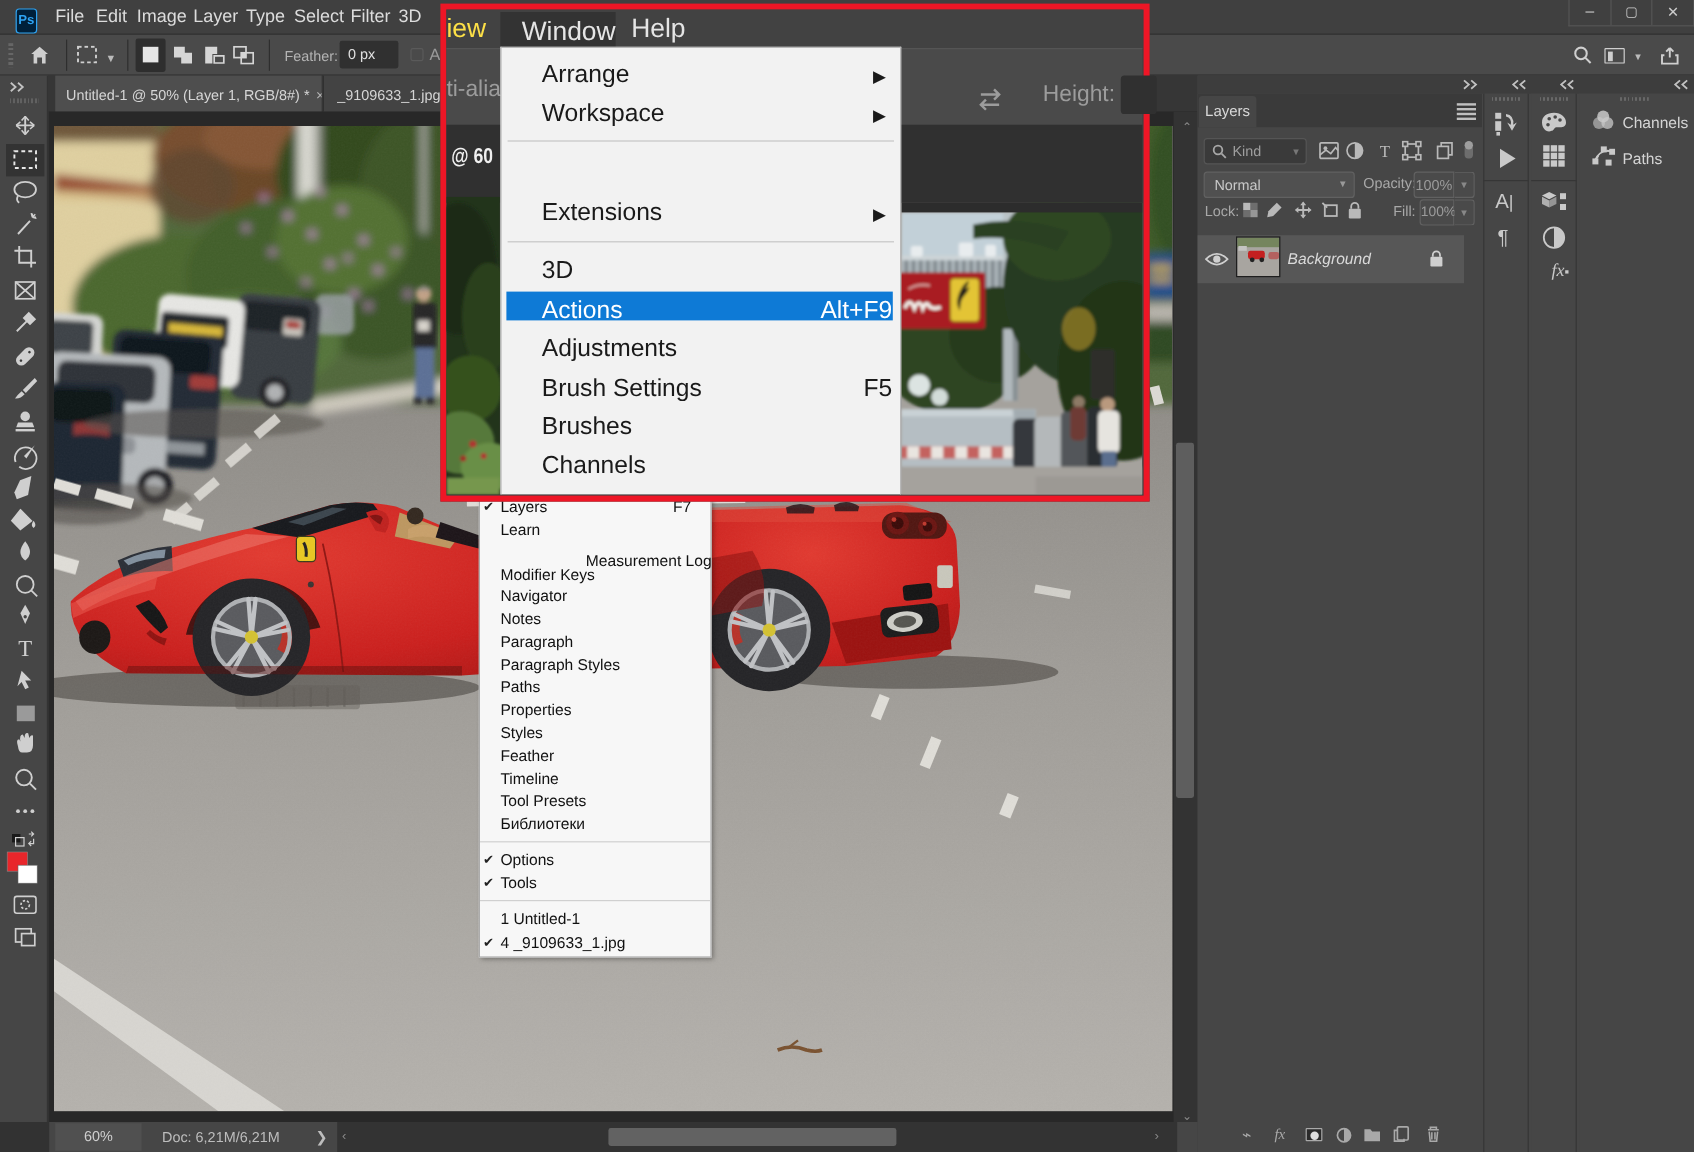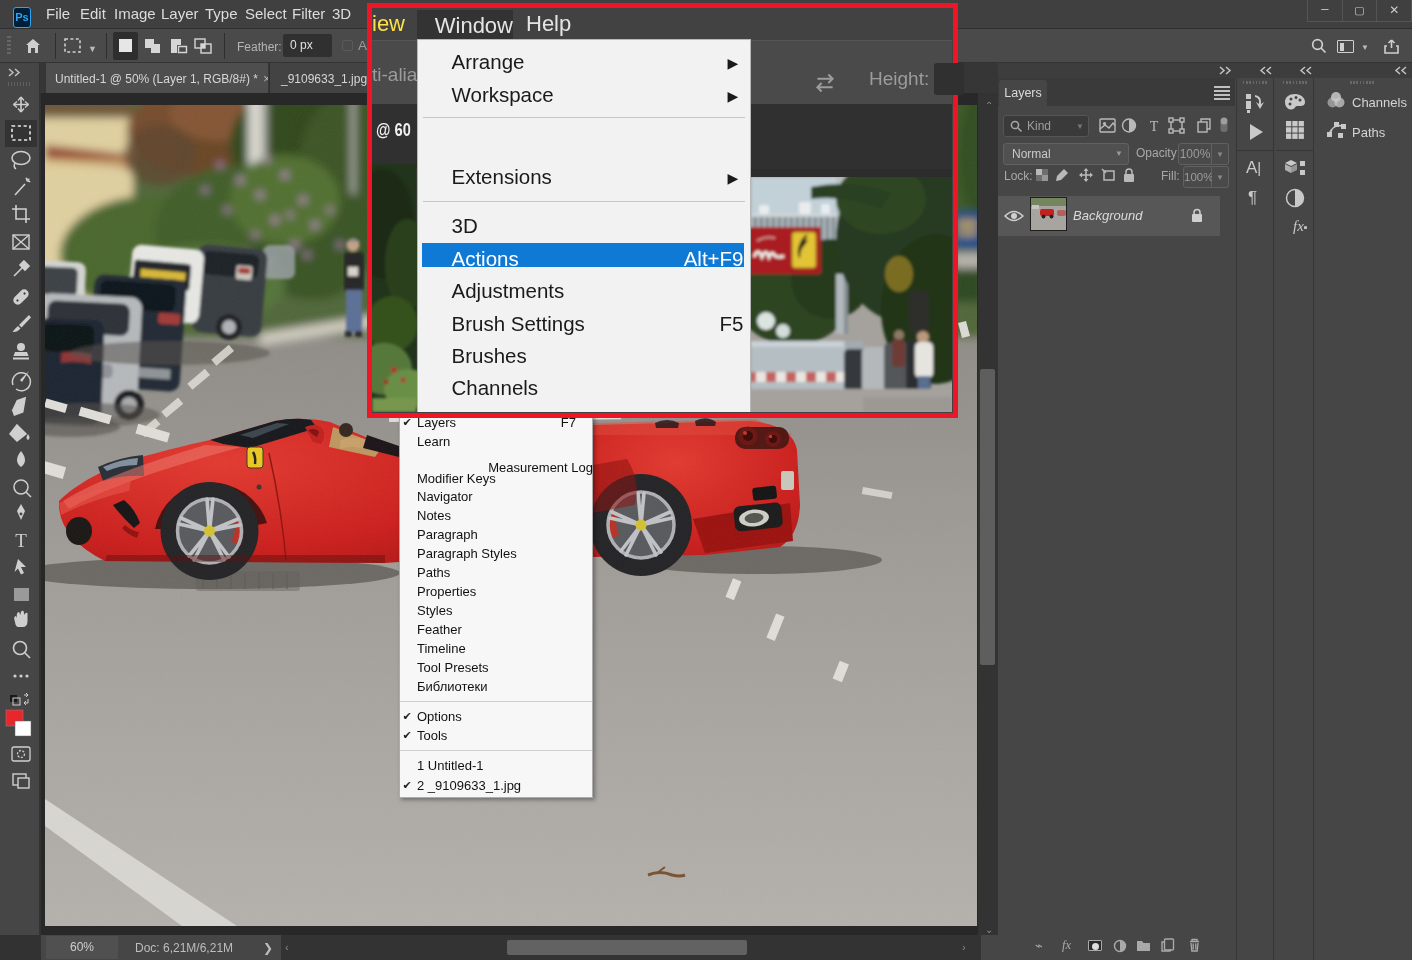--- a/index.html
+++ b/index.html
@@ -717,21 +717,21 @@
       <div class="dd" style="top:640.5px;">Timeline</div>
       <div class="dd" style="top:659.5px;">Tool Presets</div>
       <div class="dd" style="top:678.5px;">Библиотеки</div>
       <div class="abs" style="left:1px;top:700.5px;width:192px;height:1px;background:#d0d0d0;"></div>
       <div class="dd" style="top:709px;">Options</div>
       <div class="ddc" style="top:710px;">✔</div>
       <div class="dd" style="top:728px;">Tools</div>
       <div class="ddc" style="top:729px;">✔</div>
       <div class="abs" style="left:1px;top:750px;width:192px;height:1px;background:#d0d0d0;"></div>
       <div class="dd" style="top:758px;">1 Untitled-1</div>
-      <div class="dd" style="top:777.5px;">2 _9109633_1.jpg</div>
+      <div class="dd" style="top:777.5px;">4 _9109633_1.jpg</div>
       <div class="ddc" style="top:778.5px;">✔</div>
     </div>
   </div>
 
   <div id="overlay" class="abs" style="left:367px;top:2.5px;width:590.5px;height:415.5px;border:5.5px solid #ee1626;background:#424242;z-index:50;">
 
     <div class="abs" style="left:0;top:0;width:579.5px;height:32.5px;background:#424242;"></div>
     <div class="abs" style="left:0px;top:3px;color:#fde047;font-size:22px;">iew</div>
     <div class="abs" style="left:44.5px;top:2px;width:96.5px;height:31px;background:#333333;color:#e5e5e5;font-size:22px;text-align:right;line-height:31px;">Window</div>
     <div class="abs" style="left:154px;top:3px;color:#e5e5e5;font-size:22px;">Help</div>

